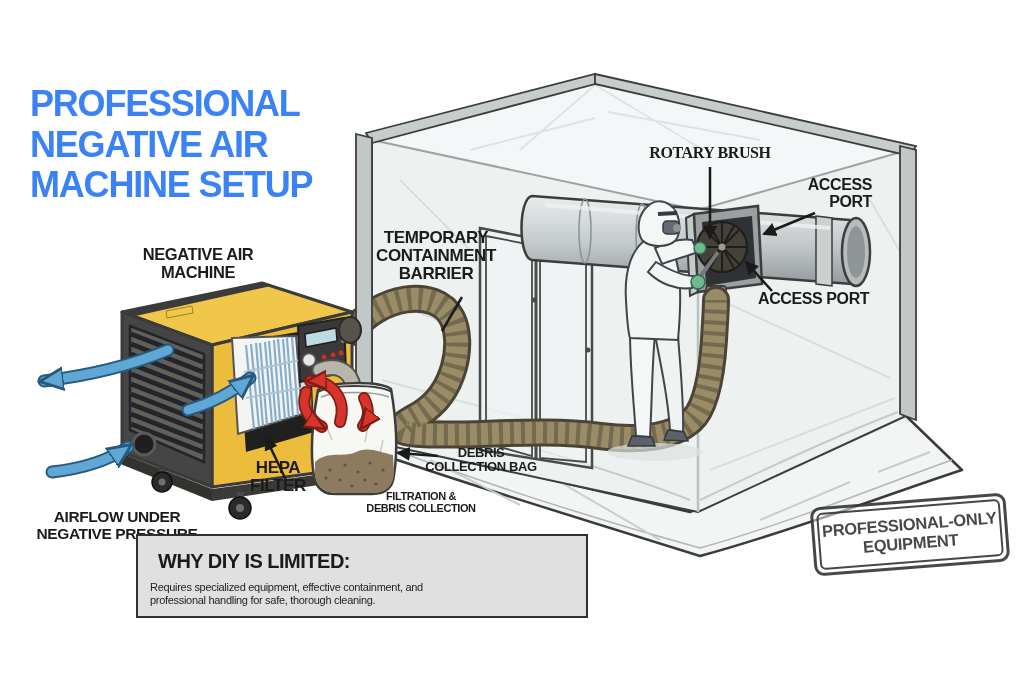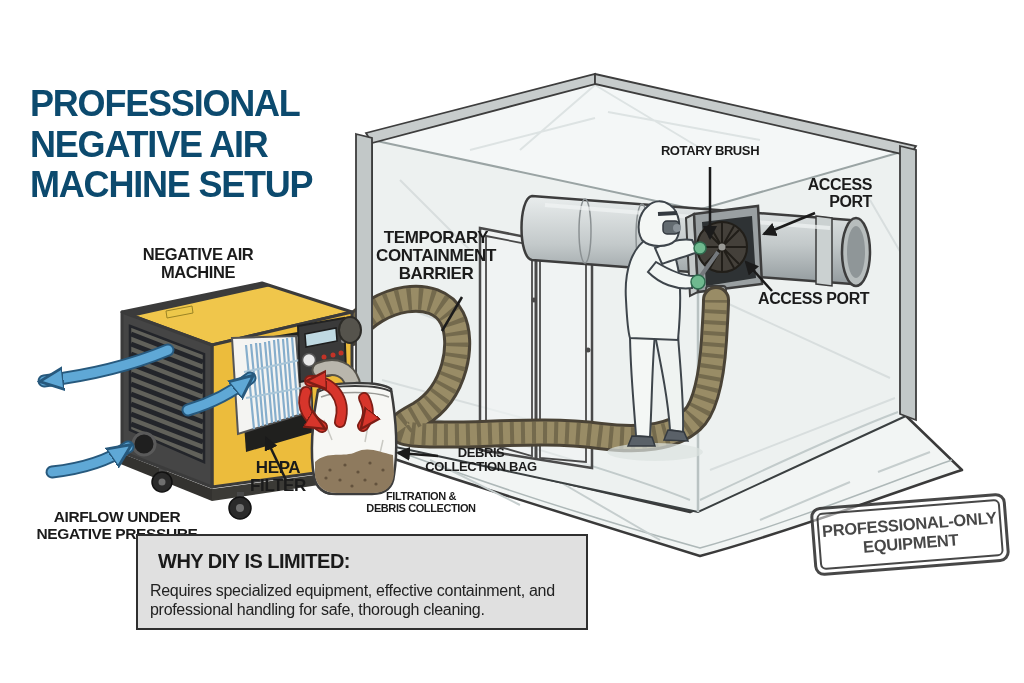--- a/index.html
+++ b/index.html
@@ -7,32 +7,32 @@
     width:1024px;height:683px;background:#ffffff;position:relative;overflow:hidden;
     font-family:"Liberation Sans",sans-serif;
   }
   svg{position:absolute;left:0;top:0;}
   .lbl{
     position:absolute;font-weight:bold;color:#1b1b1b;white-space:pre-line;
     text-align:center;line-height:1.07;letter-spacing:-0.4px;
   }
   .title{
     position:absolute;left:30px;top:84px;width:345px;
-    font-weight:bold;color:#0c4a6e;font-size:36px;line-height:1.13;
+    font-weight:bold;color:#3b82f6;font-size:36px;line-height:1.13;
     letter-spacing:-1.2px;white-space:pre-line;
   }
   .infobox{
     position:absolute;left:136px;top:534px;width:452px;box-sizing:border-box;
     background:#E0E0E0;border:2.5px solid #2f2f2f;padding:6px 10px 9px 12px;
   }
   .infobox h3{
     margin:8px;font-size:20px;letter-spacing:-0.5px;color:#1a1a1a;line-height:1.15;
   }
   .infobox p{
-    margin:1px 0 0 0;font-size:16px;letter-spacing:-0.3px;color:#222;
+    margin:1px 0 0 0;font-size:11px;letter-spacing:-0.3px;color:#222;
     line-height:1.2;white-space:pre-line;font-weight:normal;
   }
   .stamp{
     position:absolute;left:812px;top:500px;width:196px;box-sizing:border-box;
     transform:rotate(-4.5deg);border:3.5px solid #3a3a3a;border-radius:10px;
     padding:3px;opacity:0.93;background:rgba(255,255,255,0.55);
   }
   .stamp-inner{
     border:2px solid #3a3a3a;border-radius:6px;padding:7px 2px;
     text-align:center;font-weight:bold;font-size:16.5px;line-height:1.18;
@@ -245,21 +245,21 @@
 NEGATIVE AIR
 MACHINE SETUP</div>
 
 <div class="lbl" style="left:118px;top:246px;width:160px;font-size:16.5px;">NEGATIVE AIR
 MACHINE</div>
 
 <div class="lbl" style="left:376px;top:229px;width:120px;font-size:17px;">TEMPORARY
 CONTAINMENT
 BARRIER</div>
 
-<div class="lbl" style="left:645px;top:144px;width:130px;font-size:13px;">ROTARY BRUSH</div>
+<div class="lbl" style="left:645px;top:144px;width:130px;font-size:16px;font-family:Liberation Serif, serif;">ROTARY BRUSH</div>
 
 <div class="lbl" style="left:792px;top:176px;width:80px;font-size:16px;text-align:right;">ACCESS
 PORT</div>
 
 <div class="lbl" style="left:758px;top:290px;width:140px;font-size:16px;text-align:left;">ACCESS PORT</div>
 
 <div class="lbl" style="left:416px;top:446px;width:130px;font-size:13px;">DEBRIS
 COLLECTION BAG</div>
 
 <div class="lbl" style="left:346px;top:491px;width:150px;font-size:11px;">FILTRATION &amp;

